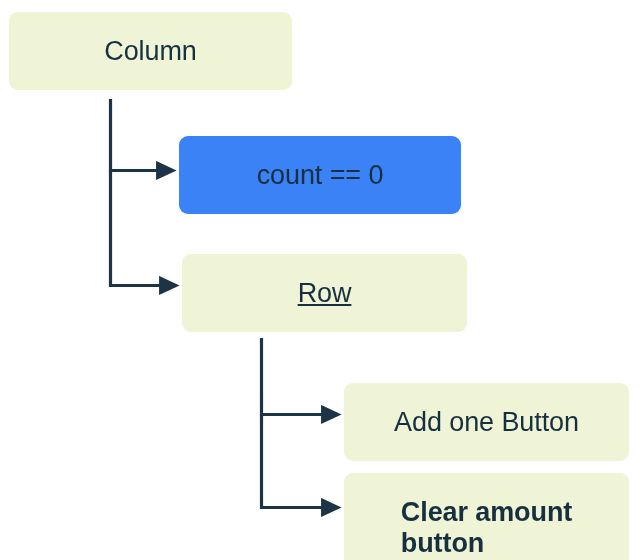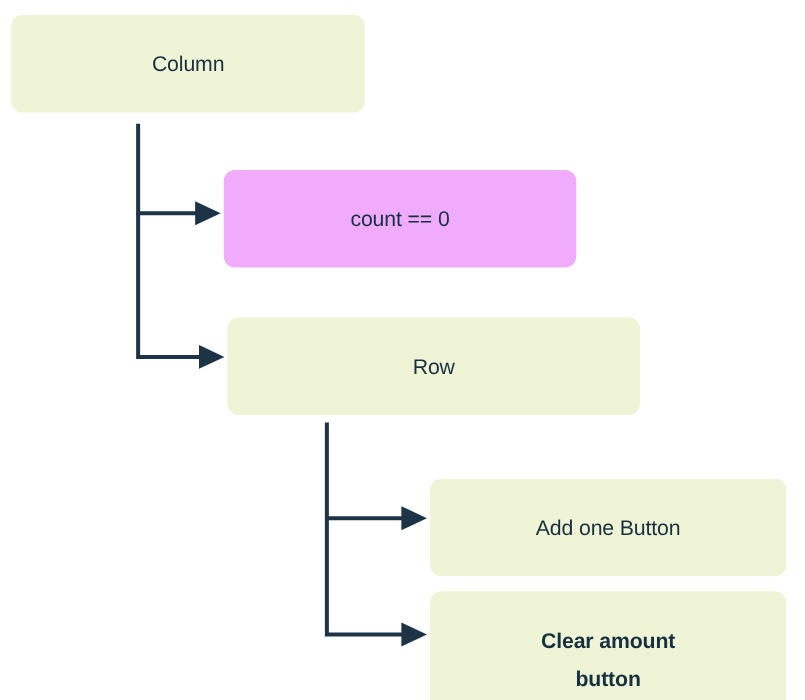--- a/index.html
+++ b/index.html
@@ -27,39 +27,39 @@
     width: 644px;
     height: 560px;
   }
   .node {
     position: absolute;
     box-sizing: border-box;
     border-radius: 9px;
     display: flex;
     align-items: center;
     justify-content: center;
-    text-align: center;
+    text-align: left;
     color: #17303F;
-    font-size: 17px;
+    font-size: 27px;
     line-height: 31px;
     letter-spacing: -0.1px;
     padding: 2px 2px;
     -webkit-font-smoothing: antialiased;
   }
   .node-label {
     display: block;
     white-space: pre-line;
   }
   .node-green { background: #EEF4D5; }
-  .node-blue  { background: #f0abfc; }
+  .node-blue  { background: #3b82f6; }
 
   
   #node-column       { left: 9px;   top: 12px;  width: 283px; height: 78px; }
   #node-condition    { left: 179px; top: 136px; width: 282px; height: 78px; }
-  #node-row          { left: 182px; top: 254px; width: 330px; height: 78px; }
+  #node-row          { left: 182px; top: 254px; width: 285px; height: 78px; text-decoration: underline; }
   #node-add-button   { left: 344px; top: 371px; width: 285px; height: 78px; margin-top: 12px; }
   #node-clear-button { left: 344px; top: 473px; width: 285px; height: 110px; border-bottom-left-radius:0; border-bottom-right-radius:0;font-weight:bold; }
 </style>
 </head>
 <body>
 
 <div id="diagram-canvas">
 
   <svg class="edge-layer" viewBox="0 0 644 560" width="644" height="560" xmlns="http://www.w3.org/2000/svg">
     <defs>

